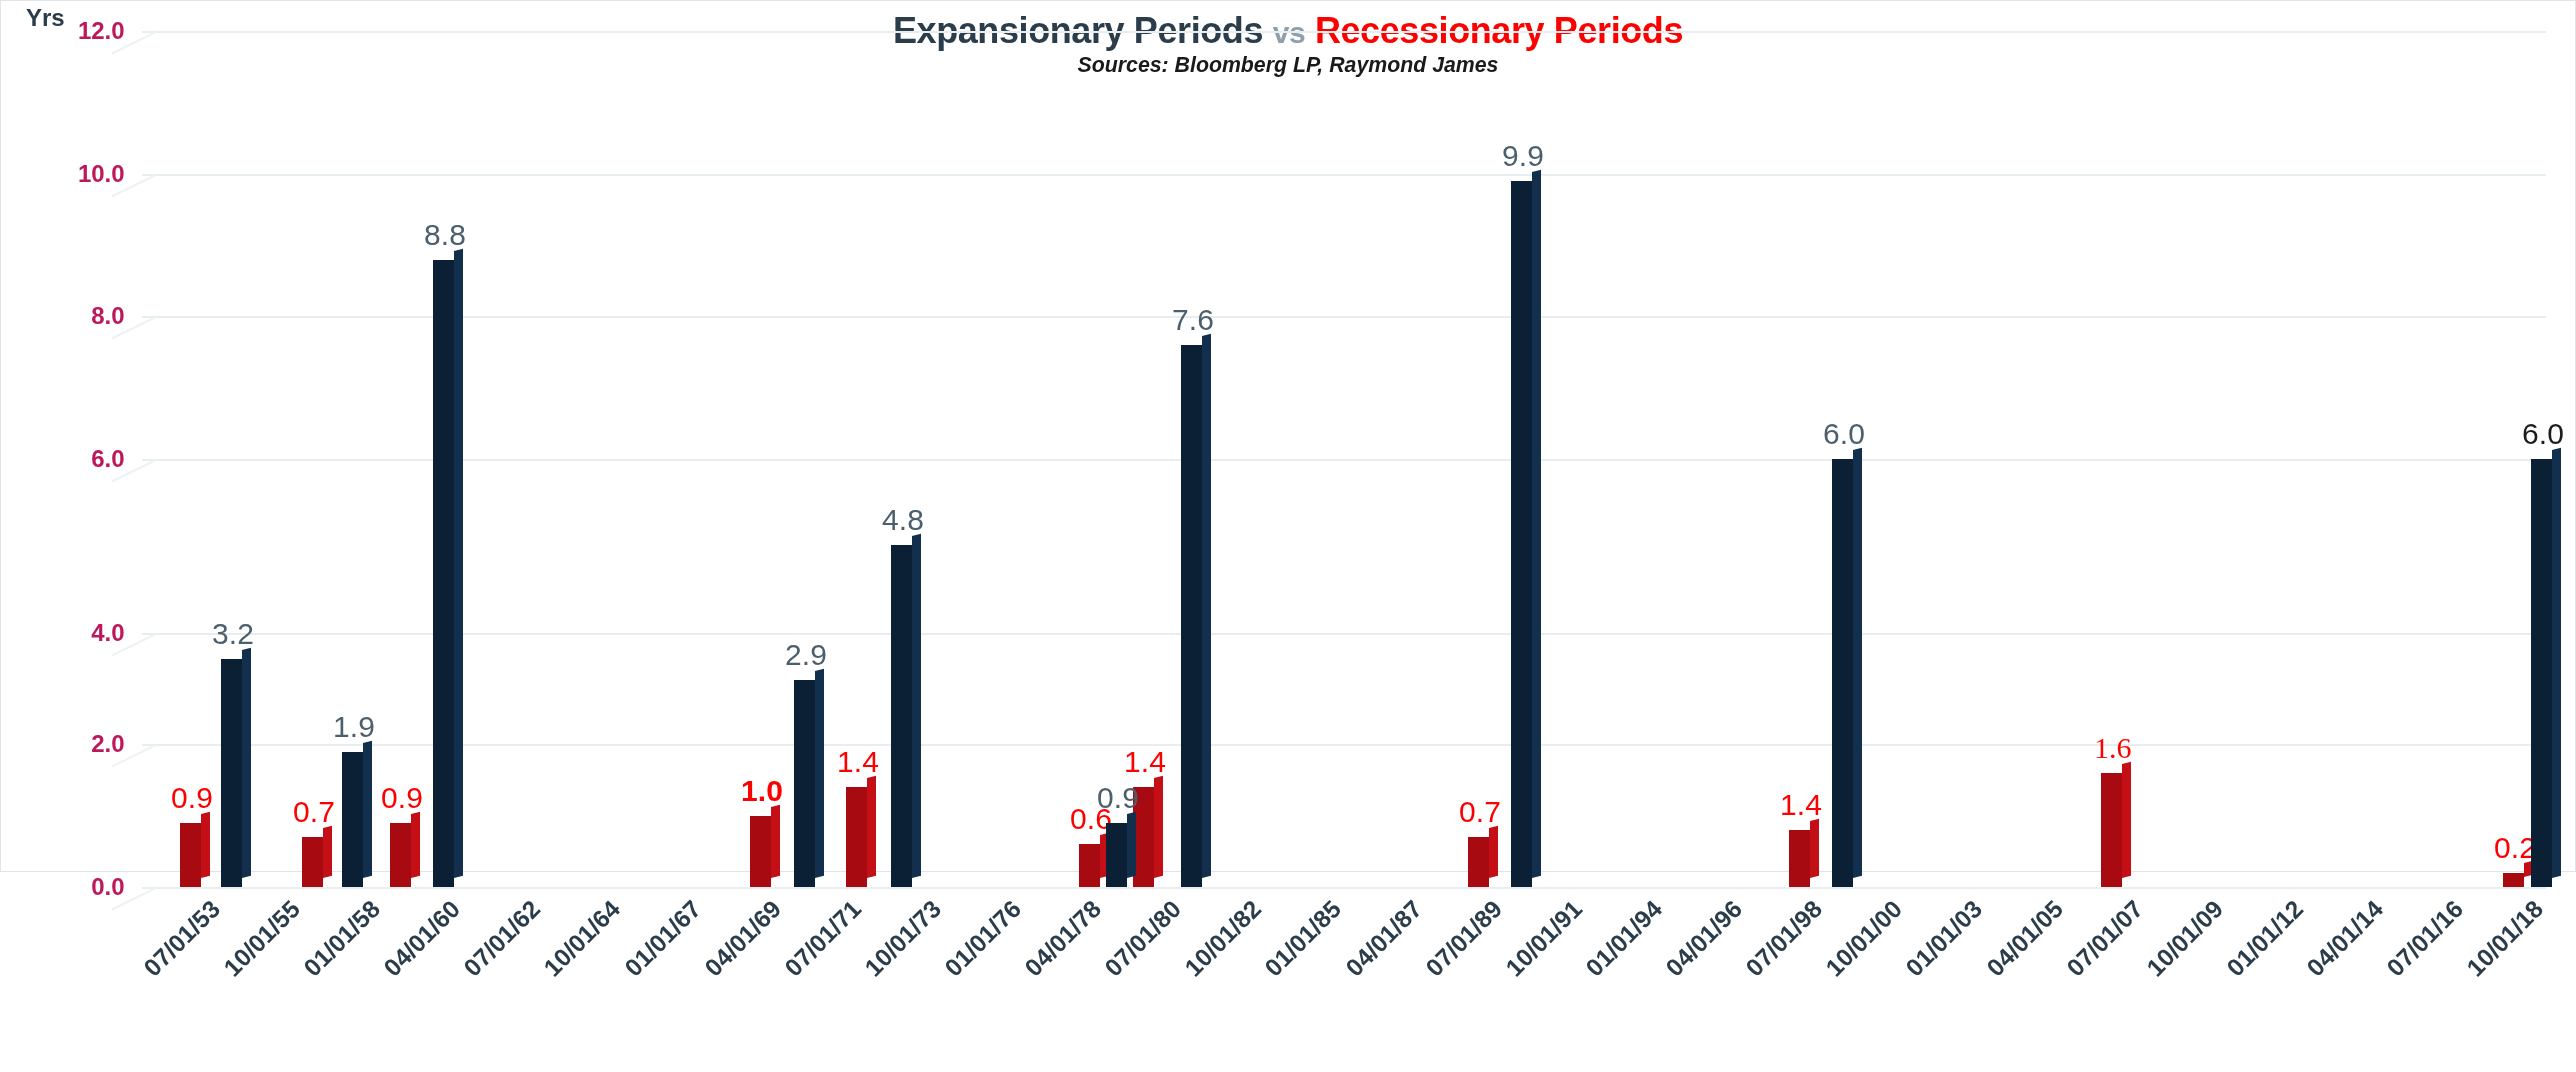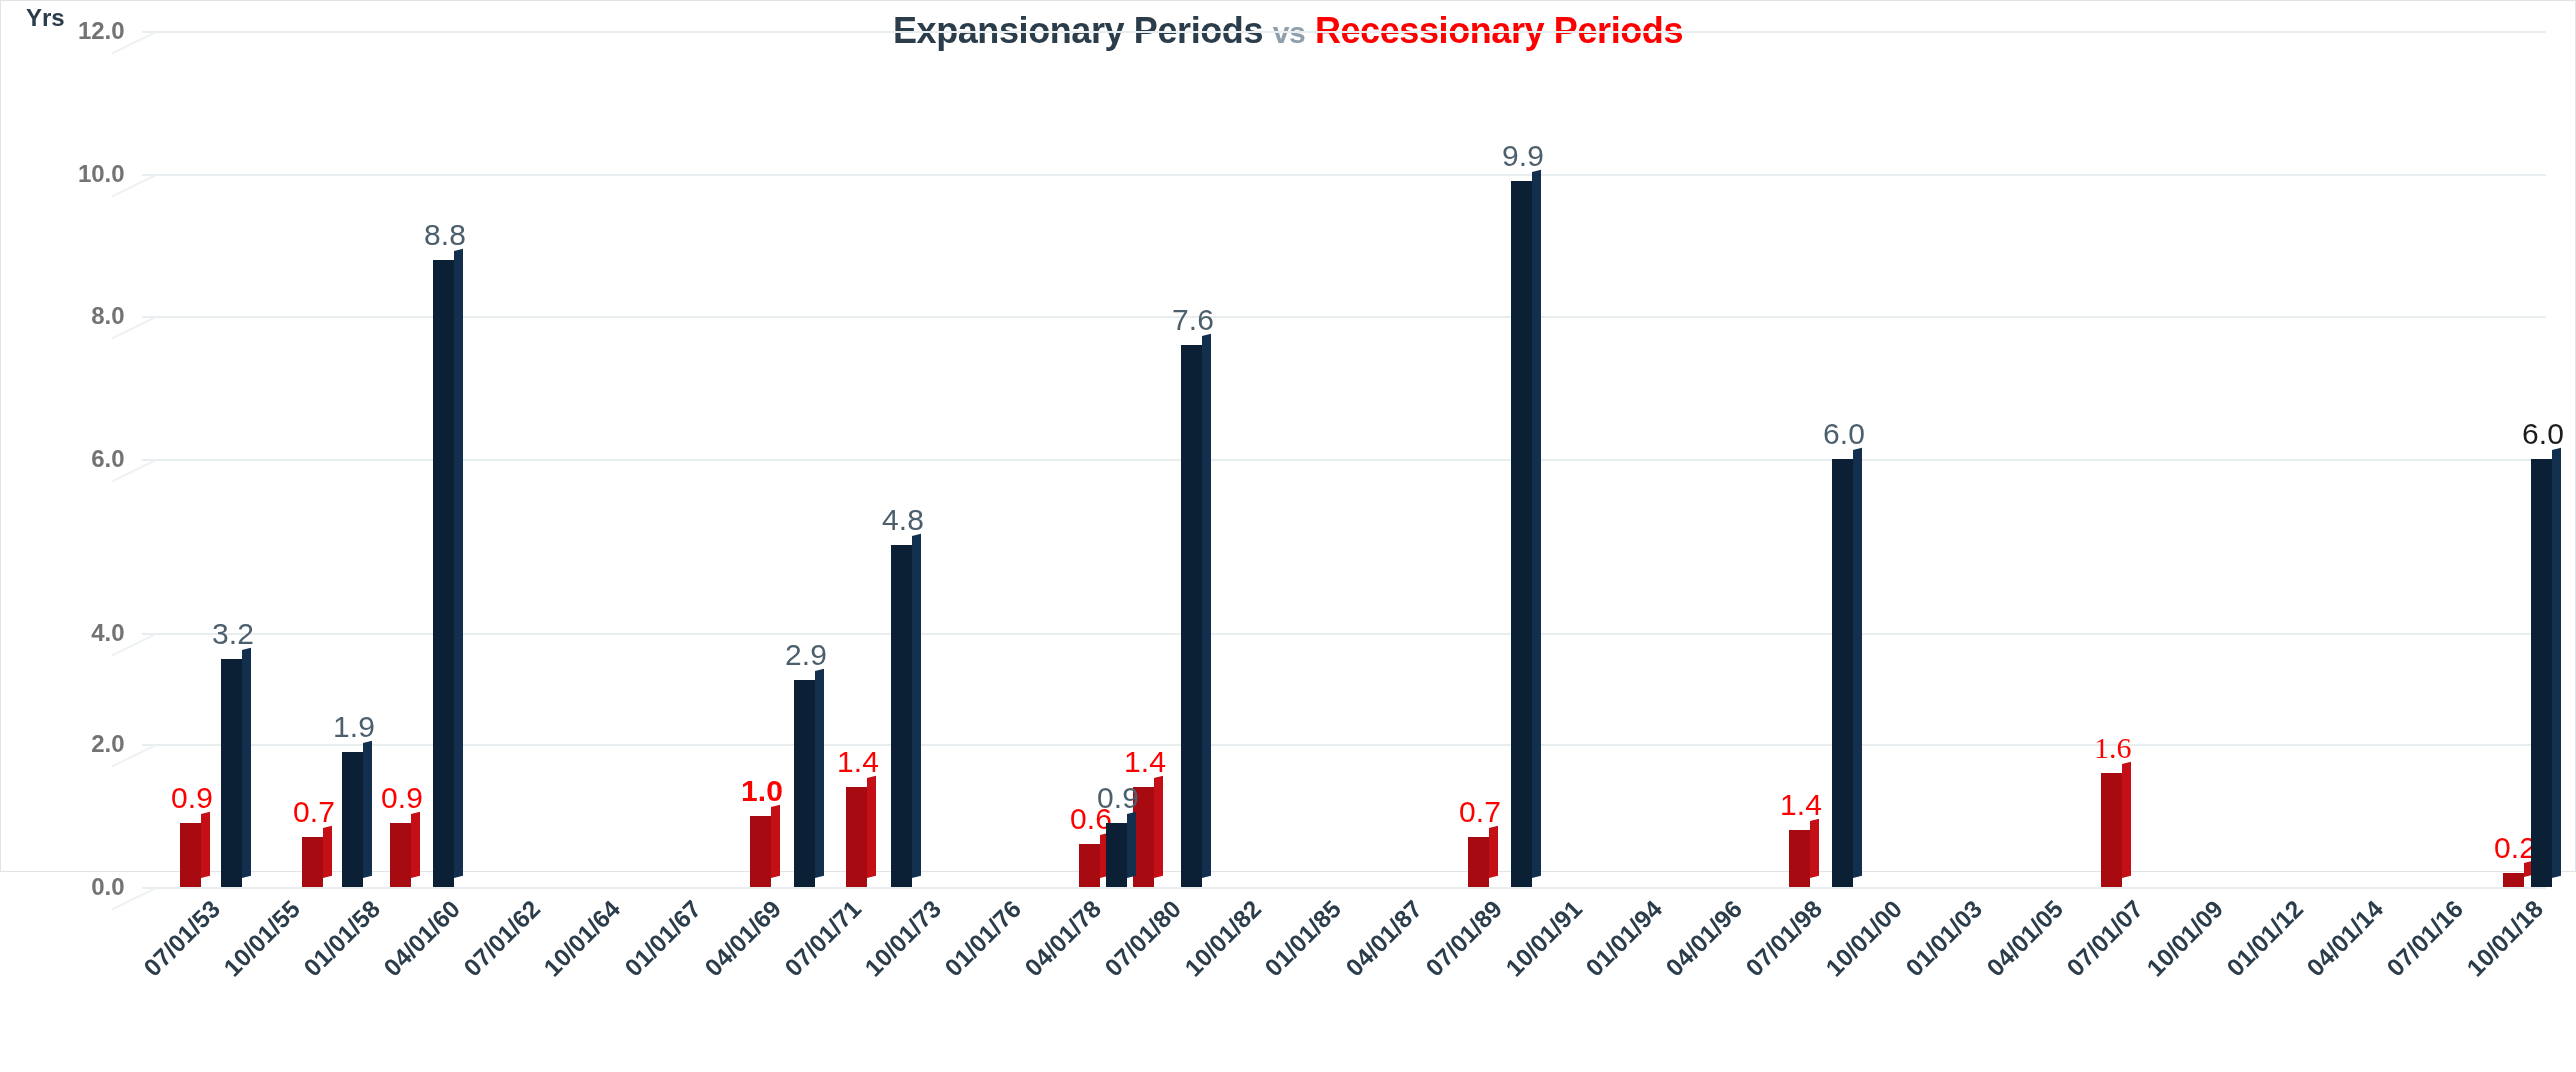--- a/index.html
+++ b/index.html
@@ -77,21 +77,21 @@
   }
 
   
   .ytick {
     position: absolute;
     right: 100%;
     margin-right: 17.4px;
     transform: translateY(-50%);
     font-size: 24px;
     font-weight: bold;
-    color: #737373;
+    color: #be185d;
     white-space: nowrap;
   }
 
   
   #bars-layer {
     position: absolute;
     left: 0; top: 0; right: 0; bottom: 0;
   }
   .bar {
     position: absolute;
@@ -157,20 +157,21 @@
 <div id="chart-root">
 
   <div id="yaxis-unit">Yrs</div>
 
   <div id="title-block">
     <div id="chart-title">
       <span class="t-exp">Expansionary Periods</span>
       <span class="t-vs">vs</span>
       <span class="t-rec">Recessionary Periods</span>
     </div>
+    <div id="chart-subtitle">Sources: Bloomberg LP, Raymond James</div>
   </div>
 
   <div id="plot-area">
     <div id="grid-layer">
         <div class="gridline" style="top: 0px;">
           <div class="grid-depth"></div>
           <div class="ytick">12.0</div>
         </div>
         <div class="gridline" style="top: 143px;">
           <div class="grid-depth"></div>

